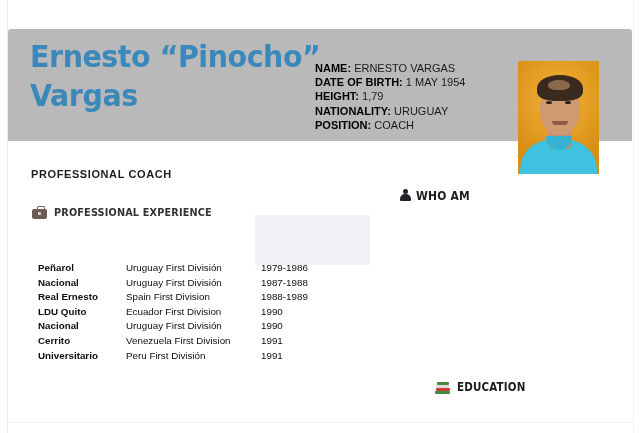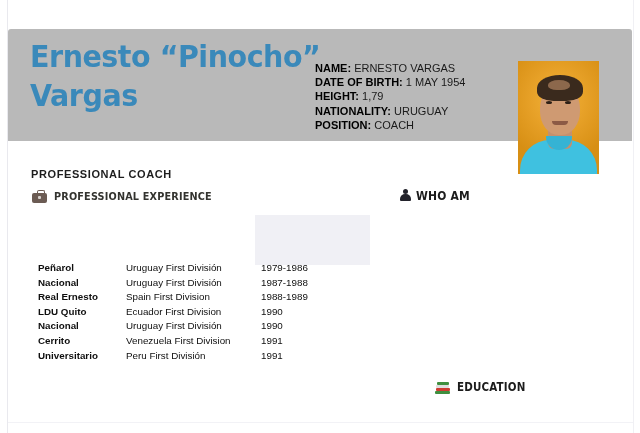--- a/index.html
+++ b/index.html
@@ -202,21 +202,21 @@
     top: 36px;
     width: 115px;
     height: 50px;
     background: #f0f0f5;
   }
 
   
   #exp-heading {
     position: absolute;
     left: 24px;
-    top: 11px;
+    top: 27px;
     display: flex;
     gap: 7px;
   }
   #exp-heading .label {
     font-family: "DejaVu Sans", sans-serif;
     font-weight: bold;
     font-size: 11px;
     letter-spacing: 0.2px;
     color: #33332f;
     transform: scaleX(0.88);

